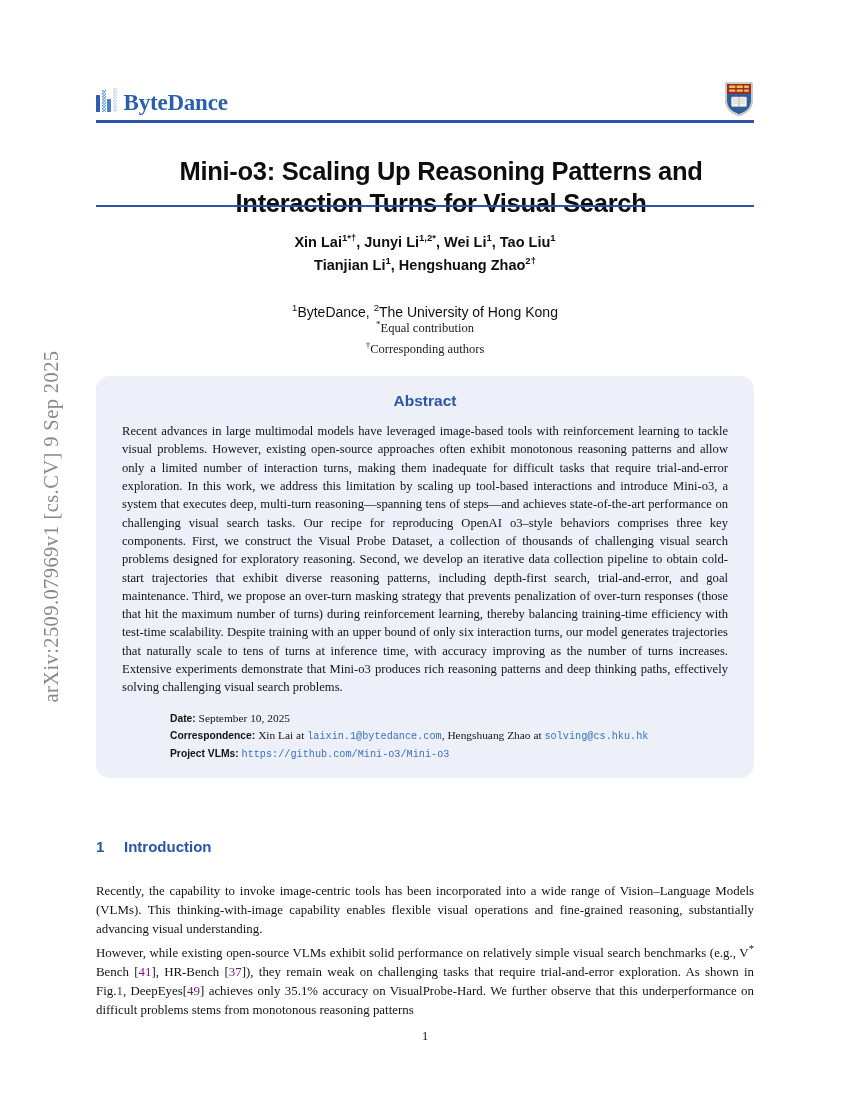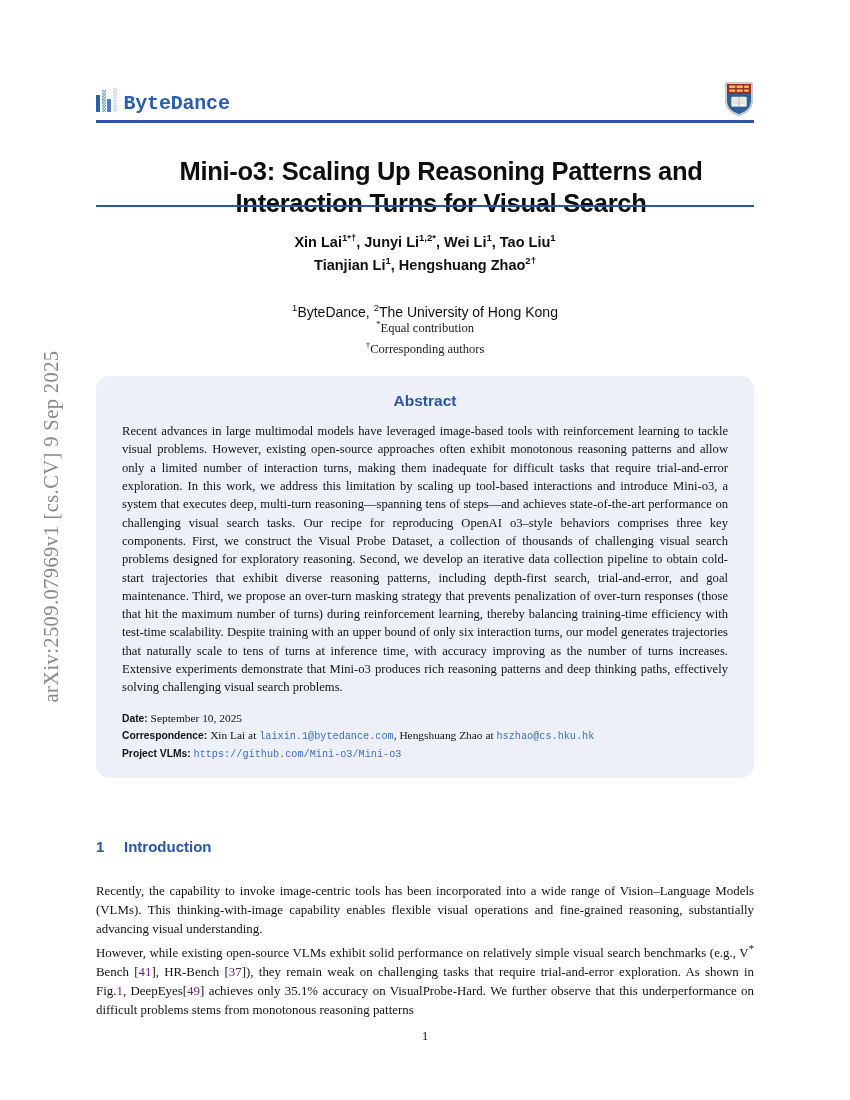--- a/index.html
+++ b/index.html
@@ -74,22 +74,22 @@
            background-size: 3px 3px;
            background-position: 0 0, 1.5px 1.5px; }
   .bd-b3 { height: 13px; background: #4b7fc4; }
   .bd-b4 { height: 24px; background: #cdd6e4;
            background-image:
              linear-gradient(45deg, #ffffff 25%, transparent 25%, transparent 75%, #ffffff 75%),
              linear-gradient(45deg, #ffffff 25%, transparent 25%, transparent 75%, #ffffff 75%);
            background-size: 3px 3px;
            background-position: 0 0, 1.5px 1.5px; }
   .bd-word {
-    font-family: Liberation Mono, monospace;
-    font-size: 20px;
+    font-family: Liberation Serif, serif;
+    font-size: 23px;
     font-weight: 600;
     color: #2b5fae;
     letter-spacing: -0.2px;
     line-height: 1;
   }
   .hku-crest {
     position: absolute;
     right: 0;
     top: -1px;
     width: 30px;
@@ -195,20 +195,21 @@
     text-justify: inter-word;
     color: #131313;
     hyphens: none;
   }
   .meta-block {
     margin-top: 13px;
     font-family: "Liberation Serif", serif;
     font-size: 11.4px;
     line-height: 1.52;
     color: #131313;
+    margin-left: 48px;
   }
   .meta-label {
     font-family: "Liberation Sans", sans-serif;
     font-weight: bold;
     font-size: 10.3px;
   }
   .mono-link {
     font-family: "Liberation Mono", monospace;
     font-size: 10.2px;
     color: #3b6fc4;
@@ -327,21 +328,21 @@
 
     <div class="meta-block">
       <div>
         <span class="meta-label">Date:</span>
         <span>September 10, 2025</span>
       </div>
       <div>
         <span class="meta-label">Correspondence:</span>
         <span>Xin Lai at</span>
         <span class="mono-link">laixin.1@bytedance.com</span><span>, </span><span>Hengshuang Zhao at</span>
-        <span class="mono-link">hszhao@cs.hku.hk</span>
+        <span class="mono-link">solving@cs.hku.hk</span>
       </div>
       <div>
         <span class="meta-label">Project VLMs:</span>
         <span class="mono-link">https://github.com/Mini-o3/Mini-o3</span>
       </div>
     </div>
   </div>
 
   <div class="section-heading">
     <span class="sec-num">1</span><span>Introduction</span>

